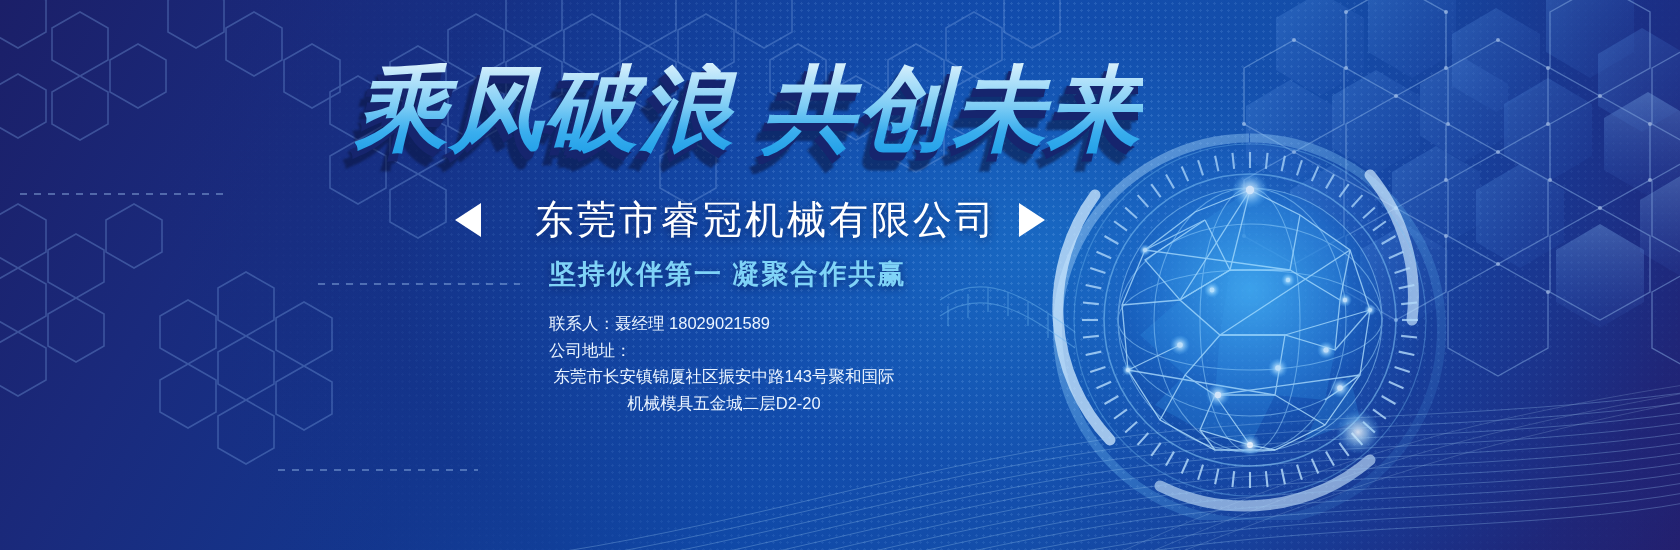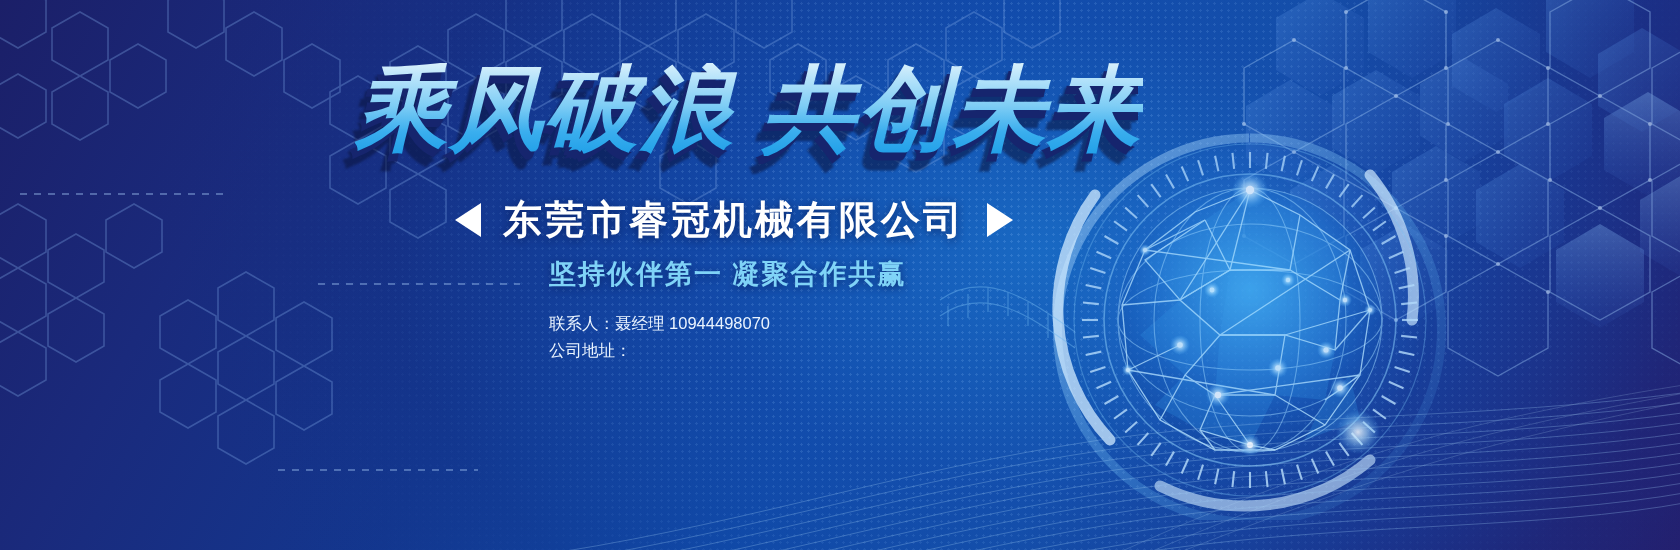--- a/index.html
+++ b/index.html
@@ -56,22 +56,23 @@
   
   .company-row{
     position:absolute;left:455px;top:193px;
     display:flex;align-items:center;gap:22px;
     white-space:nowrap;
   }
   .tri{width:0;height:0;}
   .tri-left{border-top:17px solid transparent;border-bottom:17px solid transparent;border-right:26px solid #ffffff;}
   .tri-right{border-top:17px solid transparent;border-bottom:17px solid transparent;border-left:26px solid #ffffff;}
   .company-name{
-    font-size:39px;font-weight:bold;color:#ffffff;letter-spacing:3px;
+    font-size:39px;font-weight:normal;color:#ffffff;letter-spacing:3px;
     text-shadow:0 2px 10px rgba(6,22,80,.65);
+    margin-left:32px;
   }
 
   
   .slogan{
     position:absolute;left:549px;top:256px;
     font-size:27px;font-weight:bold;letter-spacing:2px;
     color:#7fd3f7;white-space:nowrap;
     text-shadow:0 2px 8px rgba(6,22,80,.6);
   }
 
@@ -438,19 +439,20 @@
 
   <div class="company-row">
     <span class="tri tri-left"></span>
     <span class="company-name">东莞市睿冠机械有限公司</span>
     <span class="tri tri-right"></span>
   </div>
 
   <div class="slogan">坚持伙伴第一 凝聚合作共赢</div>
 
   <div class="contact">
-    <div class="contact-line">联系人：聂经理 10944498070</div>
+    <div class="contact-line">联系人：聂经理 18029021589</div>
     <div class="contact-addr">
       <span class="addr-label">公司地址：</span>
+      <span class="addr-value">东莞市长安镇锦厦社区振安中路143号聚和国际机械模具五金城二层D2-20</span>
     </div>
   </div>
 
 </div>
 
 </body></html>

